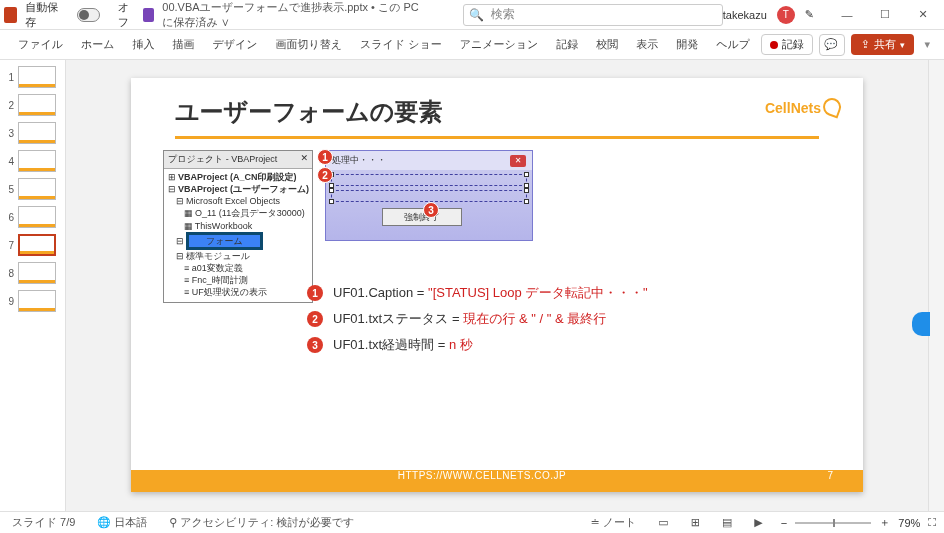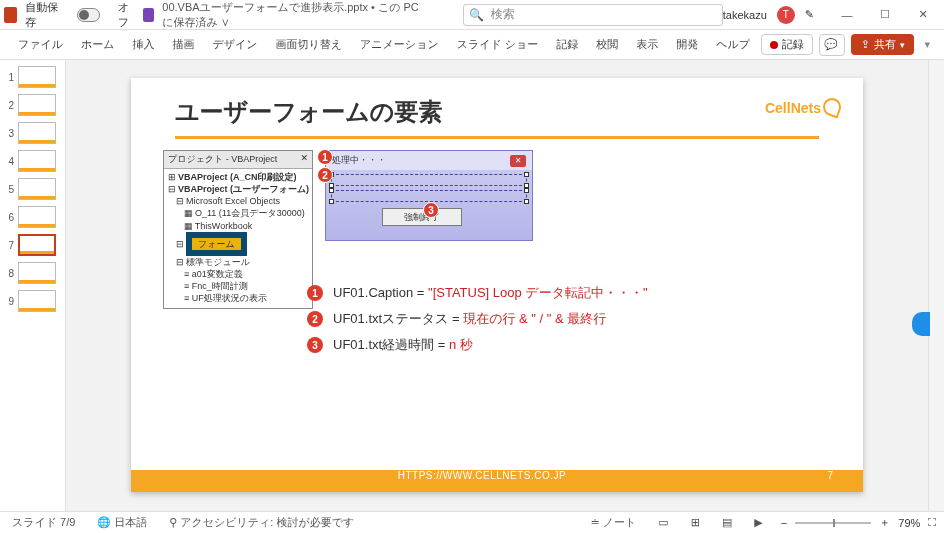--- a/index.html
+++ b/index.html
@@ -35,21 +35,21 @@
   .slide h1{font-size:24px;font-weight:bold;color:#333;padding:18px 0 4px 44px;}
   .under{height:3px;background:#f5a623;margin:4px 44px 0;}
   .logo{position:absolute;top:20px;right:22px;font-size:14px;color:#f5a623;font-weight:bold;}
   .logo::after{content:"";display:inline-block;width:14px;height:14px;border:2px solid #f5a623;border-radius:50% 50% 0 50%;margin-left:2px;vertical-align:text-bottom;transform:rotate(20deg);}
   .diagram{position:absolute;left:32px;top:72px;width:370px;}
   .proj-pane{float:left;width:150px;border:1px solid #8a8a8a;background:#fff;font-size:9px;}
   .proj-pane .hdr{background:#e8e8e8;padding:2px 4px;display:flex;justify-content:space-between;border-bottom:1px solid #aaa;}
   .tree{padding:2px 2px 4px 4px;line-height:1.35;}
   .tree .node{white-space:nowrap;overflow:hidden;text-overflow:clip;}
   .tree .i1{padding-left:8px;} .tree .i2{padding-left:16px;}
-  .tree .hl{border:6px solid #0c4a6e;background:#eab308;display:inline-block;padding:0 6px;}
+  .tree .hl{border:3px solid #0c4a6e;background:#3b82f6;display:inline-block;padding:0 17px;}
   .uf-dlg{float:left;margin-left:12px;width:208px;border:1px solid #7a7ad0;background:#c8c8ee;position:relative;}
   .uf-dlg .dlg-title{background:#e0e0f6;padding:3px 6px;font-size:9px;display:flex;justify-content:space-between;align-items:center;}
   .uf-dlg .close{width:16px;height:12px;background:#d04040;color:#fff;font-size:8px;text-align:center;border-radius:2px;line-height:12px;}
   .uf-dlg .body-d{height:70px;position:relative;background:linear-gradient(#c8c8ee,#b5b5ea);}
   .dash{position:absolute;border:1px dashed #4040a0;}
   .dash.a{left:5px;top:4px;right:5px;height:12px;}
   .dash.b{left:5px;top:20px;right:5px;height:12px;}
   .btn-d{position:absolute;left:56px;top:38px;width:80px;height:18px;border:1px solid #7a7a7a;background:#efefef;font-size:9px;text-align:center;line-height:16px;}
   .handle{width:5px;height:5px;background:#fff;border:1px solid #333;position:absolute;}
   .h-tl{left:-3px;top:-3px;} .h-tr{right:-3px;top:-3px;} .h-bl{left:-3px;bottom:-3px;} .h-br{right:-3px;bottom:-3px;}
@@ -105,22 +105,22 @@
   </div>
 </div>
 
 <div class="menubar">
   <div class="tab">ファイル</div>
   <div class="tab">ホーム</div>
   <div class="tab">挿入</div>
   <div class="tab">描画</div>
   <div class="tab">デザイン</div>
   <div class="tab">画面切り替え</div>
+  <div class="tab">スライド ショー</div>
   <div class="tab">アニメーション</div>
-  <div class="tab">スライド ショー</div>
   <div class="tab">記録</div>
   <div class="tab">校閲</div>
   <div class="tab">表示</div>
   <div class="tab">開発</div>
   <div class="tab">ヘルプ</div>
   <div class="right">
     <div class="rec-btn">
         <span class="rec-dot"></span>
         <span>記録</span>
       </div>

